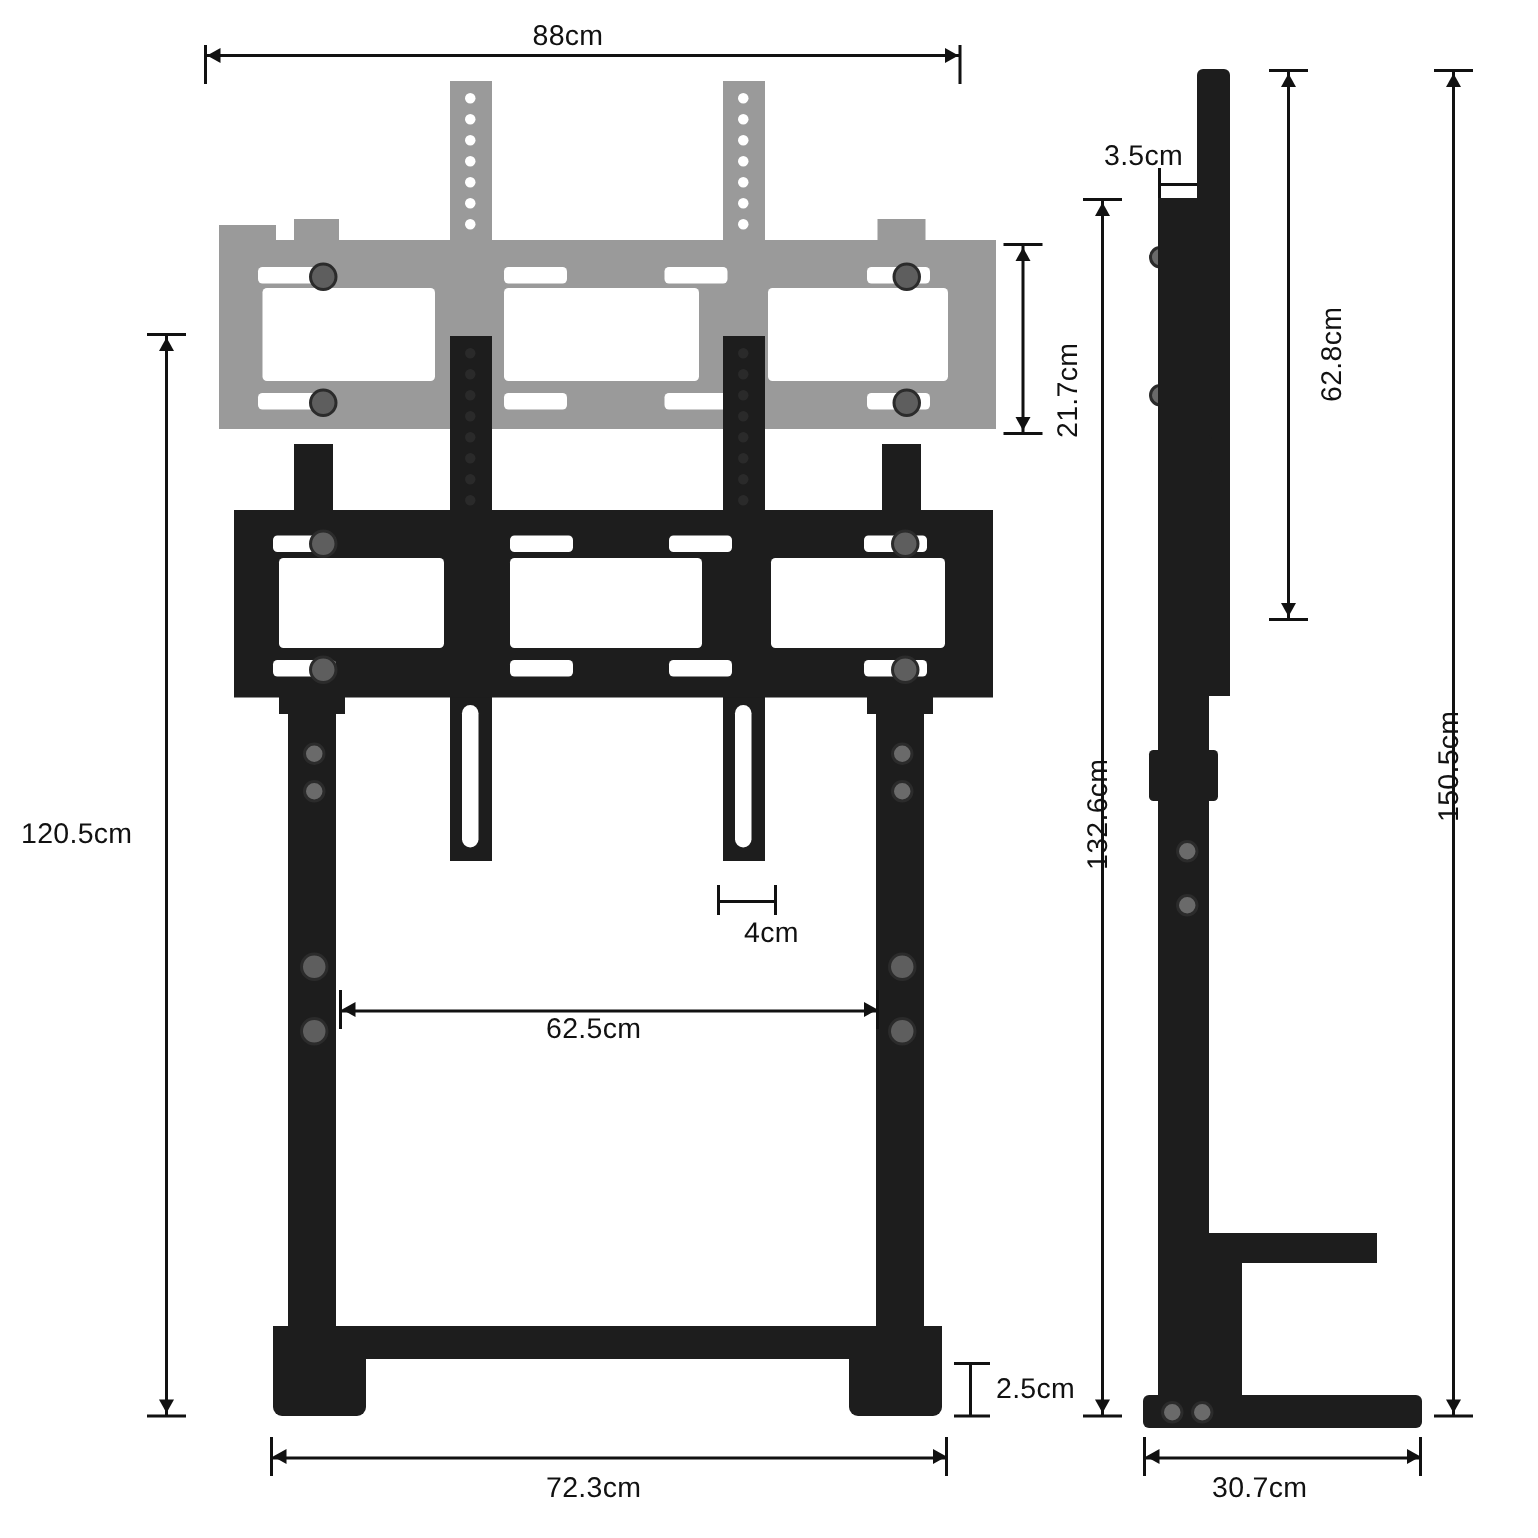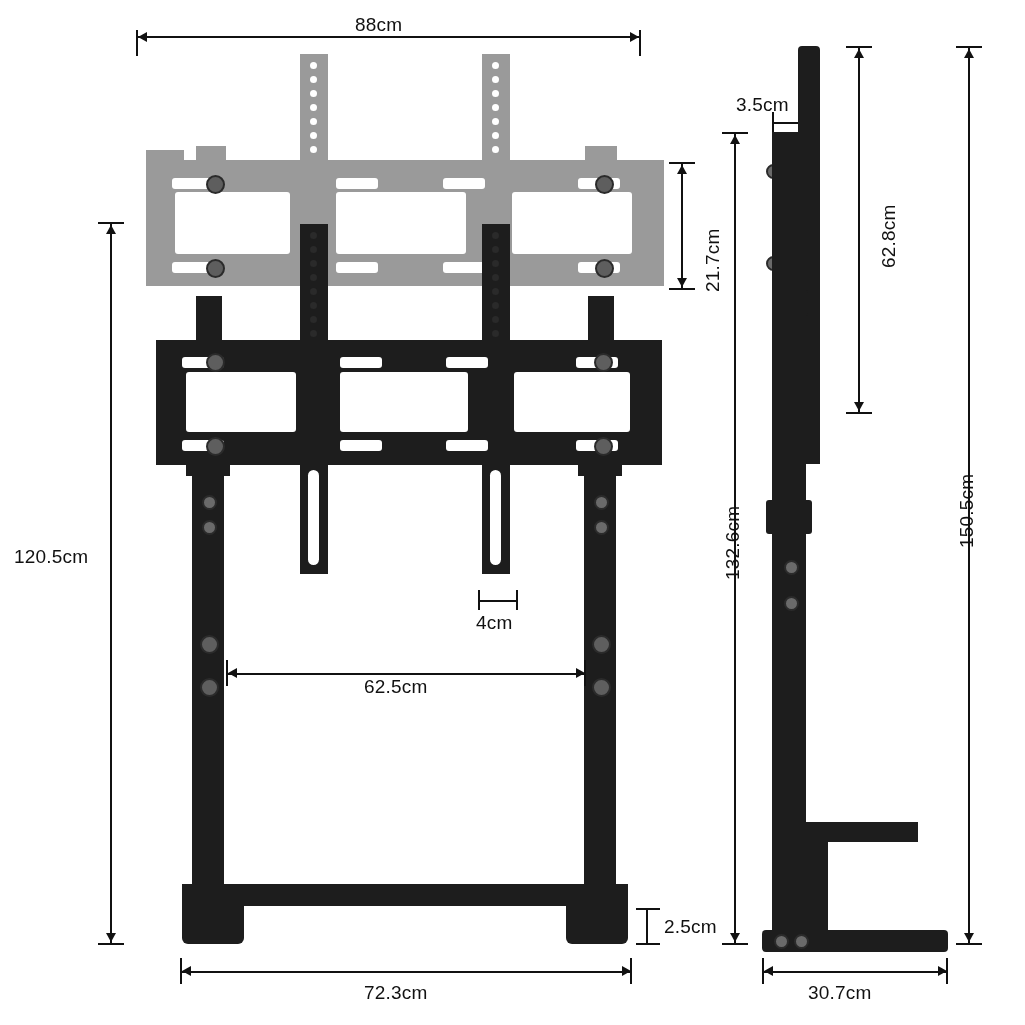--- a/index.html
+++ b/index.html
@@ -152,21 +152,21 @@
 
       <div class="bolt" style="left:206px;top:353px;"></div>
       <div class="bolt" style="left:206px;top:437px;"></div>
       <div class="bolt" style="left:594px;top:353px;"></div>
       <div class="bolt" style="left:594px;top:437px;"></div>
     </div>
 
     <div class="line hline" style="left:478px;top:600px;width:40px;"></div>
     <div class="line vline" style="left:478px;top:590px;height:20px;"></div>
     <div class="line vline" style="left:516px;top:590px;height:20px;"></div>
-    <div class="lbl" style="left:476px;top:612px;">4cm</div>
+    <div class="lbl" style="left:496px;top:612px;">4cm</div>
 
     <div>
       <div class="bar" style="left:192px;top:470px;width:32px;height:440px;"></div>
       <div class="bar" style="left:186px;top:462px;width:44px;height:14px;"></div>
       <div class="bolt-sm" style="left:202px;top:495px;"></div>
       <div class="bolt-sm" style="left:202px;top:520px;"></div>
       <div class="bolt" style="left:200px;top:635px;"></div>
       <div class="bolt" style="left:200px;top:678px;"></div>
     </div>
     <div>

